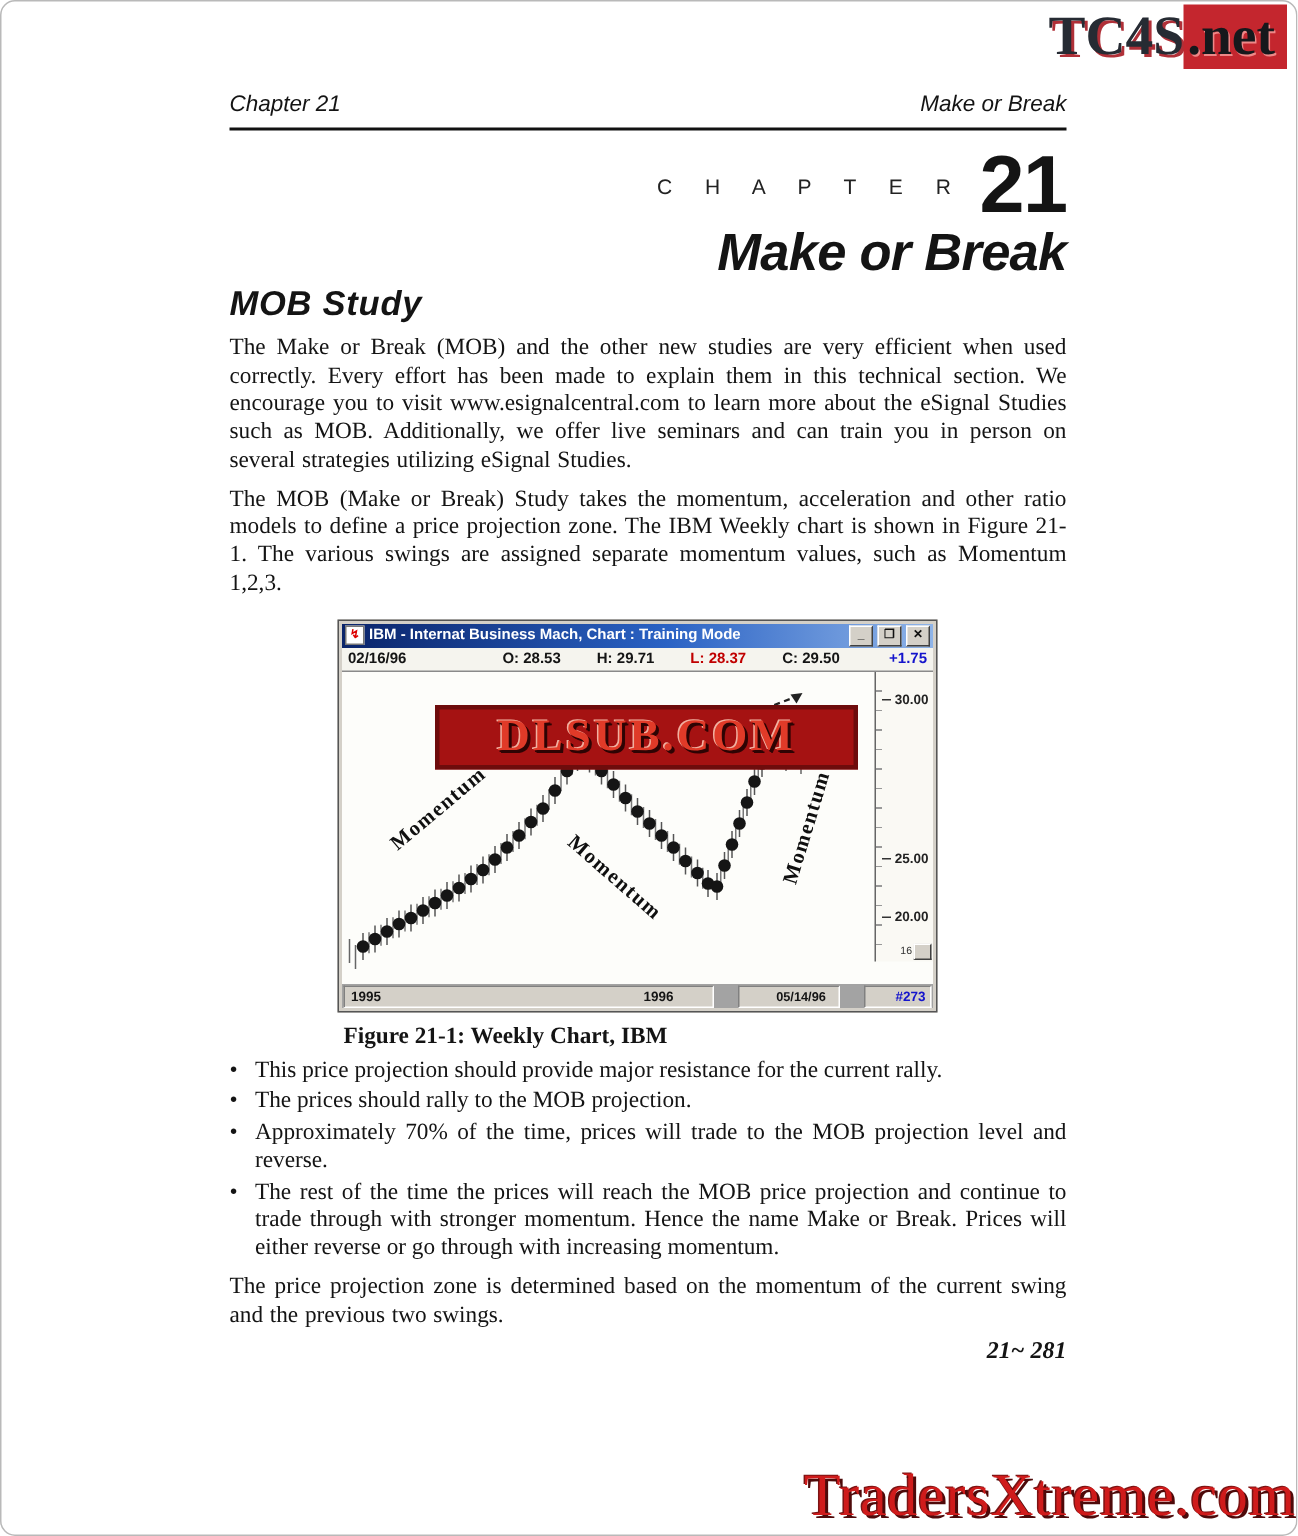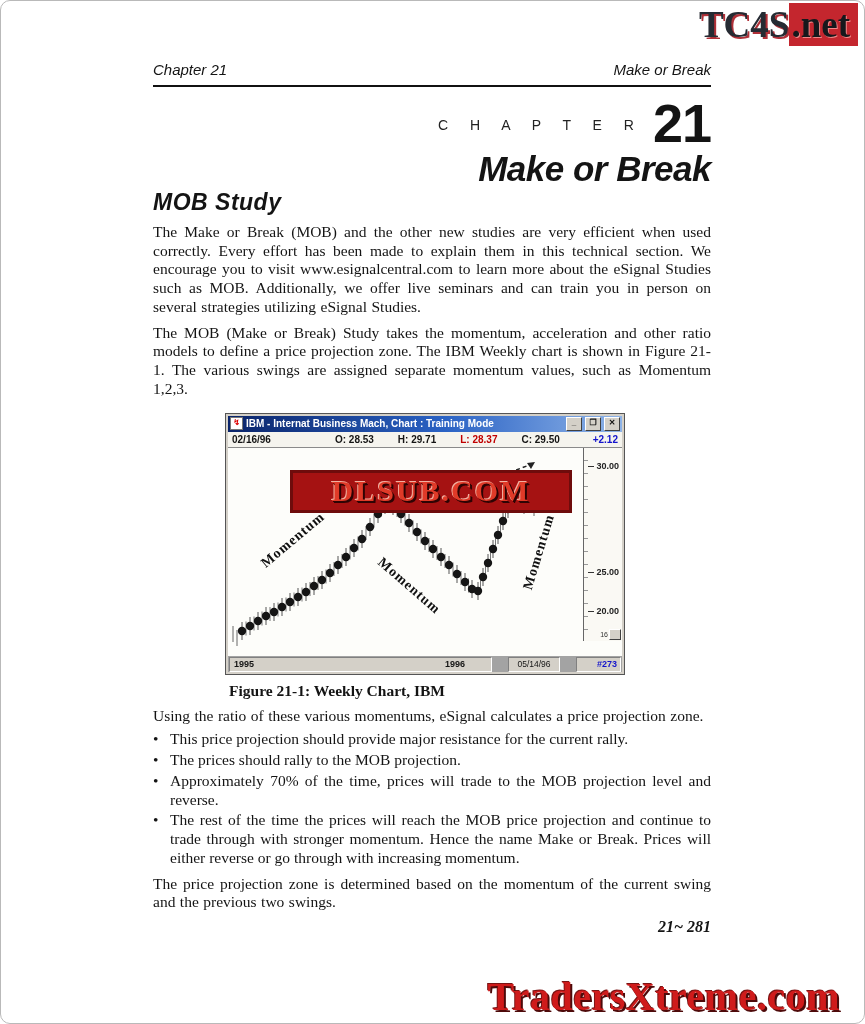--- a/index.html
+++ b/index.html
@@ -24,22 +24,22 @@
               font-weight:700;font-style:italic;font-size:35px;letter-spacing:-.5px;}
   .section-title{margin-top:0;font-family:"Liberation Sans",sans-serif;font-weight:700;
                  font-style:italic;font-size:23px;letter-spacing:.5px;}
   .para{margin-top:7px;font-size:15.5px;line-height:1.21;text-align:justify;word-spacing:.6px;}
   .caption{margin:7px 0 0 76px;font-weight:700;font-size:15.5px;}
   .bullets{margin-top:5px;}
   .bullet{display:flex;margin-top:2px;font-size:15.5px;line-height:1.21;}
   .bullet .mark{width:17px;flex:none;}
   .bullet .txt{flex:1;text-align:justify;}
   .page-number{margin-top:6px;text-align:right;font-weight:700;font-style:italic;font-size:16px;}
-  .bottom-logo{position:absolute;right:24px;bottom:6px;font-family:"Liberation Serif",serif;
-               font-weight:700;font-size:40px;line-height:1;color:#cf1b1b;
+  .bottom-logo{position:absolute;right:0;bottom:6px;font-family:"Liberation Serif",serif;
+               font-weight:400;font-size:40px;line-height:1;color:#cf1b1b;
                text-shadow:2px 2px 0 #4e0a0a,-1px -1px 0 #7a1414;letter-spacing:.5px;}
   
   .fig-window{width:400px;margin:14px 0 0 72px;background:#d4d0c8;border:1px solid #555;
               padding:2px;box-sizing:border-box;font-family:"Liberation Sans",sans-serif;}
   .titlebar{height:16px;display:flex;align-items:center;gap:3px;padding:0 2px;
             background:linear-gradient(90deg,#0a246a,#2a62c4 55%,#8fb4e8);color:#fff;
             font-size:10px;font-weight:700;white-space:nowrap;overflow:hidden;}
   .win-icon{width:11px;height:11px;background:#fff;border:1px solid #777;flex:none;
             font-size:8px;line-height:10px;text-align:center;color:#d00;font-weight:700;}
   .titlebar .title{flex:1;overflow:hidden;text-overflow:ellipsis;}
@@ -73,21 +73,21 @@
   .momentum{position:absolute;font-family:"Liberation Serif",serif;font-weight:700;font-size:14px;
             letter-spacing:1px;color:#101010;white-space:nowrap;}
   .m1{left:26px;top:84px;transform:rotate(-40deg);}
   .m2{left:142px;top:130px;transform:rotate(41deg);}
   .m3{left:272px;top:96px;transform:rotate(-73deg);}
   .statusbar{height:15px;display:flex;gap:16px;padding:1px 1px 0 1px;background:#a3a3a3;
              font-size:9px;font-weight:700;}
   .sunken{background:#d4d0c8;border:1px solid;border-color:#808080 #fff #fff #808080;
           display:flex;align-items:center;}
   .seg-years{flex:1;justify-content:space-between;padding:0 26px 0 4px;}
-  .seg-date{width:50px;justify-content:center;font-size:8.5px;font-weight:400;}
+  .seg-date{width:50px;justify-content:center;font-size:8.5px;font-weight:700;padding-left:16px;}
   .seg-count{width:40px;justify-content:flex-end;padding-right:3px;color:#1414cc;}
 </style>
 </head>
 <body>
 
 <div class="scan">
 
   <div class="top-logo">
     <span class="logo-a">TC4S</span>
     <span class="logo-b">.net</span>
@@ -119,21 +119,21 @@
         <span class="win-btn">❐</span>
         <span class="win-btn">✕</span>
       </div>
 
       <div class="quoterow">
         <span class="q-date">02/16/96</span>
         <span>O: 28.53</span>
         <span>H: 29.71</span>
         <span class="q-low">L: 28.37</span>
         <span>C: 29.50</span>
-        <span class="q-change">+2.12</span>
+        <span class="q-change">+1.75</span>
       </div>
 
       <div class="chartarea">
         <svg id="chart-svg" width="356" height="206" viewBox="0 0 356 206">
             <line x1="14" y1="174" x2="14" y2="192" stroke="#555" stroke-width="1"></line>
             <line x1="18" y1="173.5" x2="18" y2="187.5" stroke="#777" stroke-width="1"></line>
             <line x1="22" y1="169" x2="22" y2="187" stroke="#555" stroke-width="1"></line>
             <line x1="26" y1="168.5" x2="26" y2="182.5" stroke="#777" stroke-width="1"></line>
             <line x1="30" y1="164" x2="30" y2="182" stroke="#555" stroke-width="1"></line>
             <line x1="34" y1="163.5" x2="34" y2="177.5" stroke="#777" stroke-width="1"></line>
@@ -272,21 +272,20 @@
           <span>1995</span>
           <span>1996</span>
         </div>
         <div class="sunken seg-date">05/14/96</div>
         <div class="sunken seg-count">#273</div>
       </div>
     </div>
 
     <div class="caption">Figure 21-1: Weekly Chart, IBM</div>
 
-    <div class="para">Using the ratio of these various momentums, eSignal calculates a price projection zone.</div>
 
     <div class="bullets">
       <div class="bullet">
         <span class="mark">•</span>
         <span class="txt">This price projection should provide major resistance for the current rally.</span>
       </div>
       <div class="bullet">
         <span class="mark">•</span>
         <span class="txt">The prices should rally to the MOB projection.</span>
       </div>

